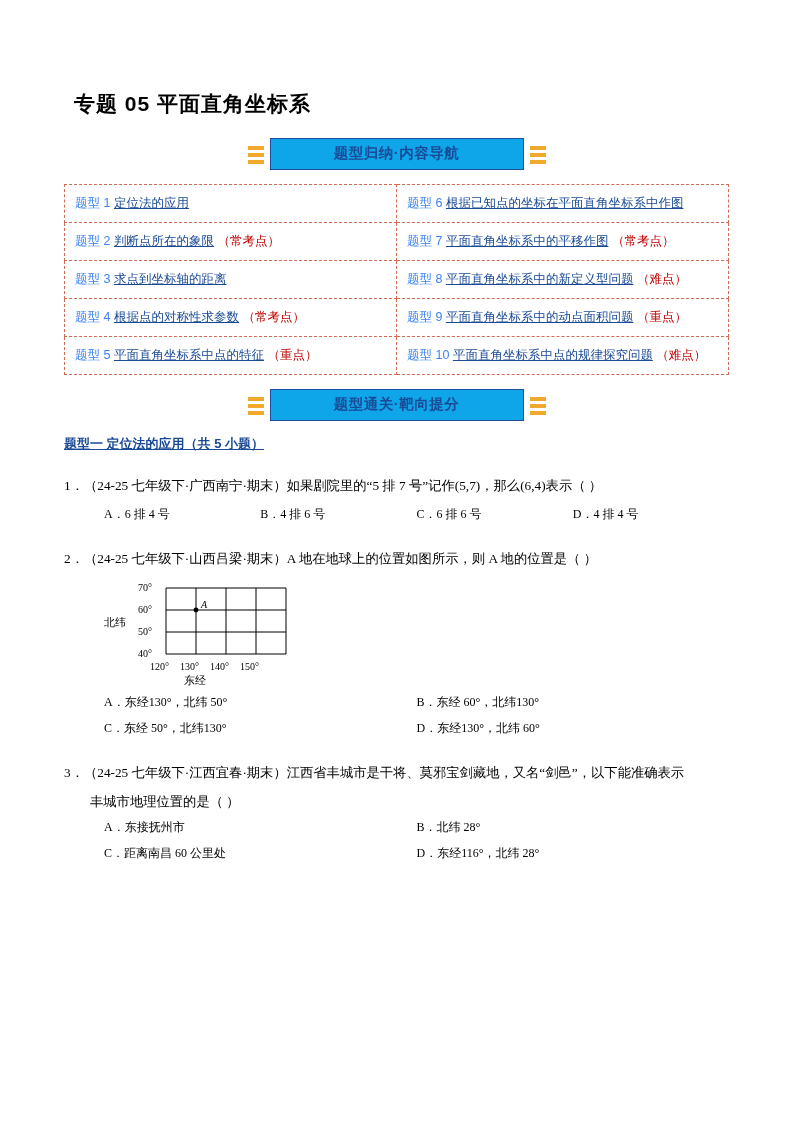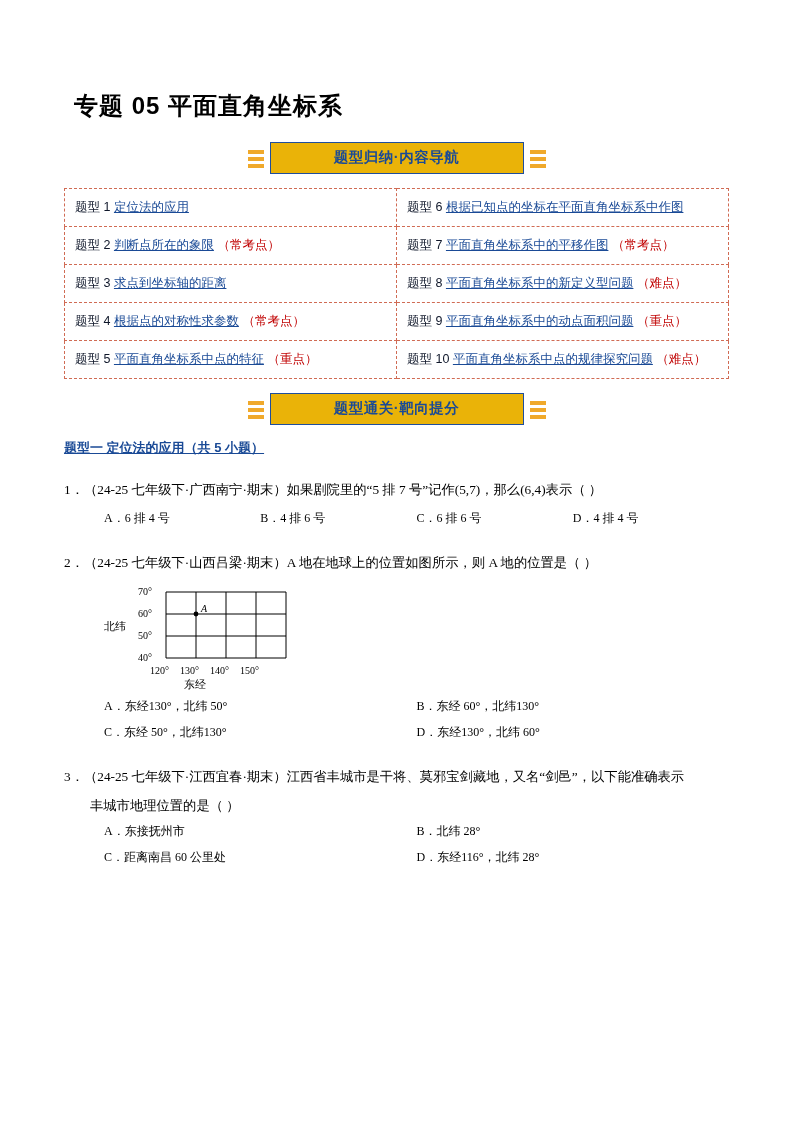--- a/index.html
+++ b/index.html
@@ -12,38 +12,38 @@
   .page {
     position:relative;
     width:793px;
     min-height:1122px;
     box-sizing:border-box;
     padding:72px 64px 40px 64px;
   }
   .doc-title {
     font-family:"Liberation Sans","DejaVu Sans",sans-serif;
     font-weight:bold;
-    font-size:24px;
+    font-size:21px;
     letter-spacing:1px;
     margin:18px 0 20px 10px;
   }
   
   .banner-wrap {
     display:flex;
     justify-content:center;
     align-items:center;
     margin:14px 0 14px 0;
   }
   .banner {
     position:relative;
     display:inline-flex;
     align-items:flex-end;
     justify-content:center;
     border:1.5px solid #1f4e9c;
-    background:#eab308;
+    background:#0ea5e9;
     padding:5px 26px 6px 26px;
     min-width:200px;
   }
   .banner .txt {
     color:#1a4a96;
     font-family:"Liberation Sans","DejaVu Sans",sans-serif;
     font-weight:bold;
     font-size:14.5px;
     letter-spacing:0.5px;
   }
@@ -68,21 +68,21 @@
     padding:6px 8px 6px 10px;
     vertical-align:middle;
     height:25px;
   }
   .toc-item {
     font-family:"Liberation Sans","DejaVu Sans",sans-serif;
     font-size:12.5px;
     white-space:nowrap;
     overflow:hidden;
   }
-  .toc-no { color:#0f172a; }
+  .toc-no { color:#3b82f6; }
   .toc-link {
     color:#1a4a96;
     text-decoration:underline;
   }
   .toc-tag-red { color:#c00000;font-family:Liberation Mono, monospace; }
   
   .q-head {
     font-family:"Liberation Sans","DejaVu Sans",sans-serif;
     font-weight:bold;
     font-size:13px;

